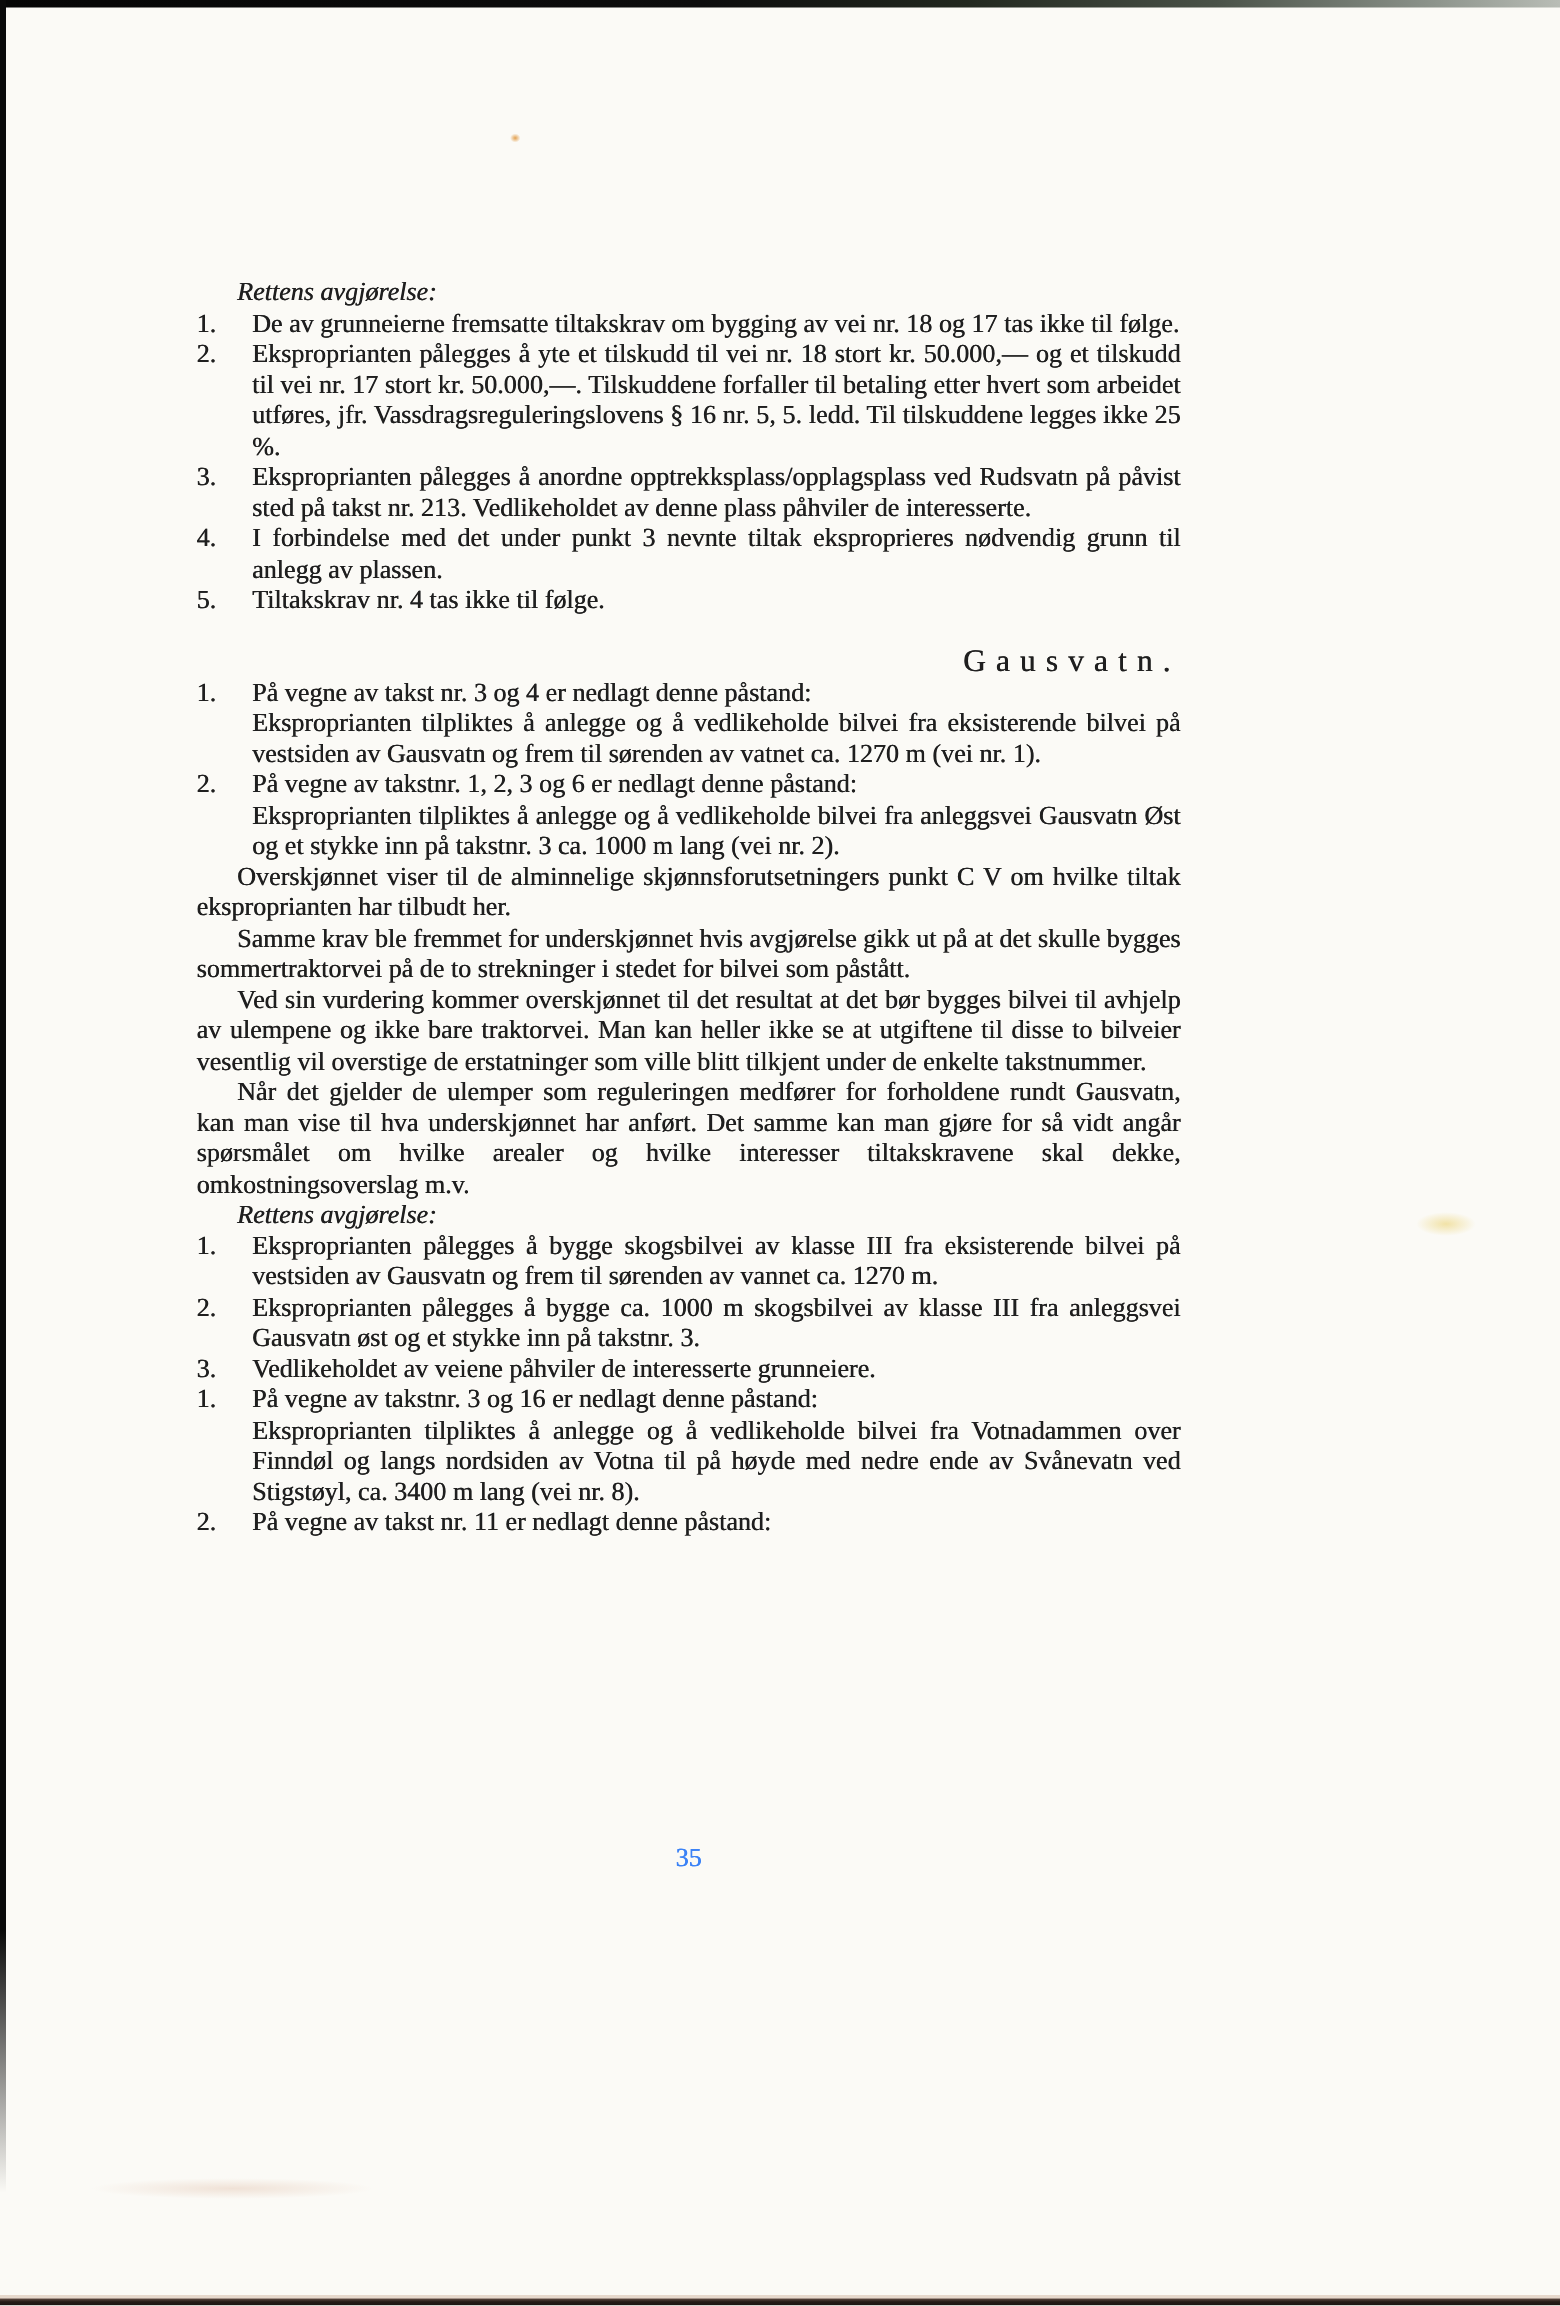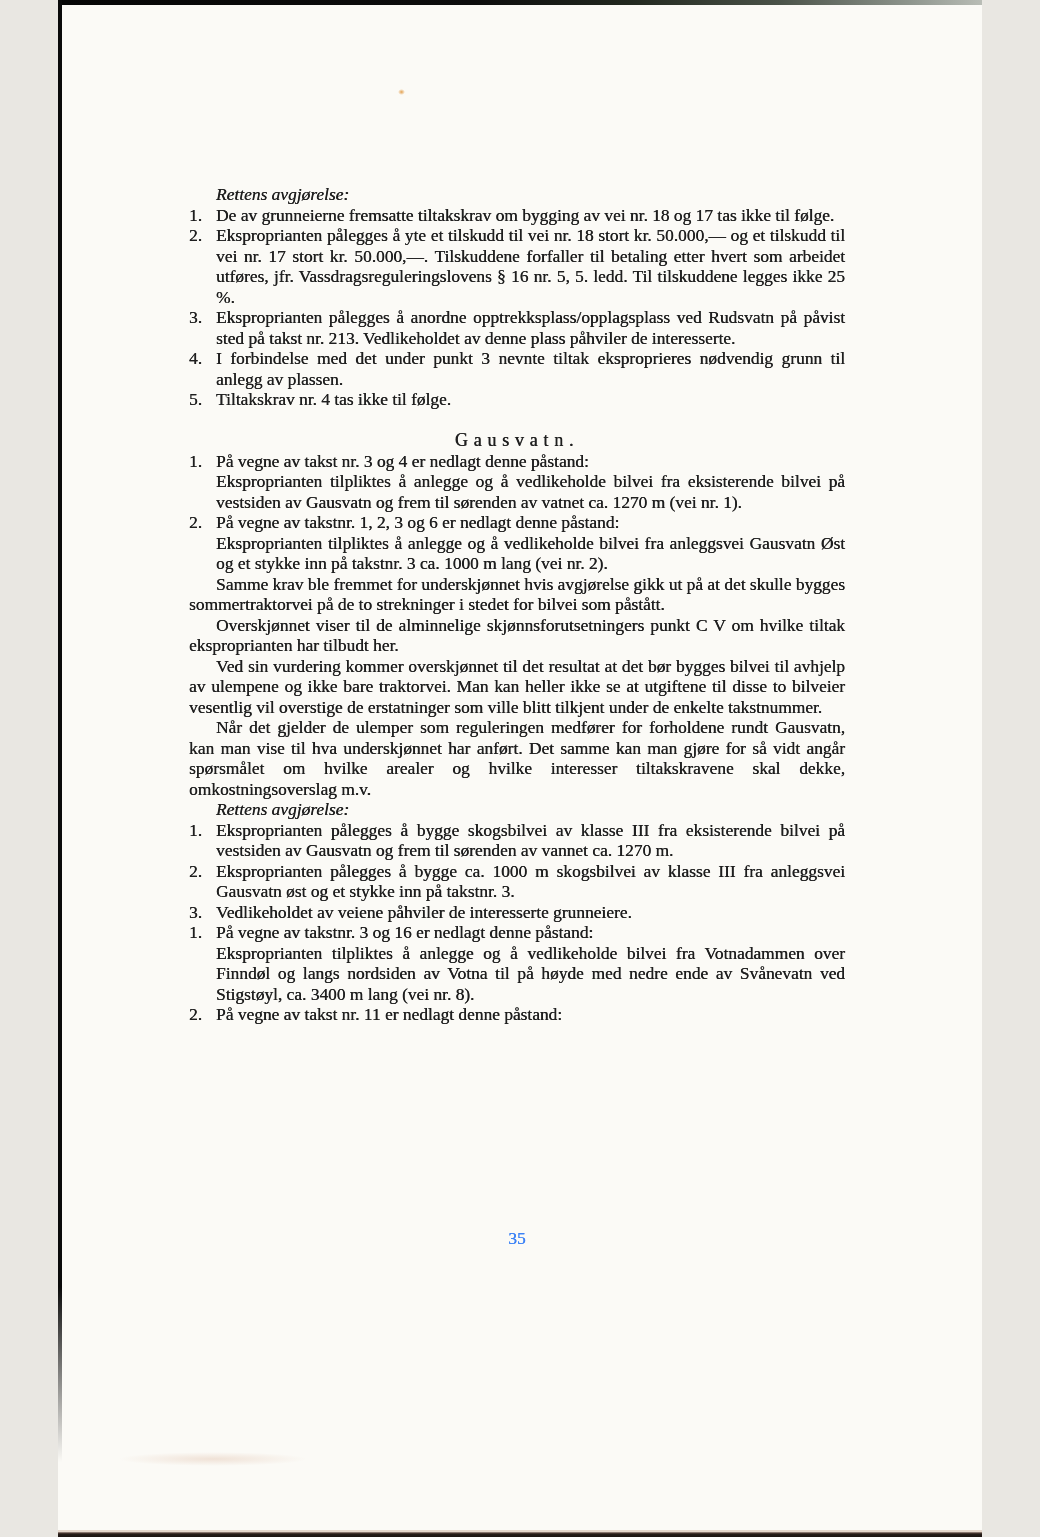--- a/index.html
+++ b/index.html
@@ -1,18 +1,18 @@
 <!DOCTYPE html>
 <html><head>
 <meta charset="utf-8">
 <style>
   html,body{margin:0;padding:0;background:#e9e7e2;}
   .page{
     position:relative;
-    width:924px;height:1537px;
+    width:1040px;height:1537px;
     margin:0 auto;
     background:#fbfaf6;
     overflow:hidden;
     font-family:"Liberation Serif","DejaVu Serif",serif;
     color:#1f1f1f;
   }
   
   .top-bar{
     position:absolute;top:0;left:0;width:100%;height:5px;
     background:linear-gradient(90deg,#060606 0%,#0d0d0d 45%,#22281f 62%,#4a5248 78%,#8d948c 92%,#b9bdb6 100%);
@@ -44,26 +44,26 @@
     font-size:17.4px;line-height:20.5px;
     text-align:justify;
     text-shadow:0.3px 0 0 currentColor;
   }
   .ital-head{
     margin:0;font-style:italic;text-align:left;padding-left:27px;
   }
   ol.num-list{list-style:none;margin:0;padding:0;}
   ol.num-list li{display:flex;margin:0;}
   .num{flex:0 0 27px;}
-  .li-text{flex:1 1 auto;min-width:0;}
+  .li-text{flex:1 1 auto;min-width:0;margin-left:10px;}
   .li-text p{margin:0;text-align:justify;}
   .section-head{
     margin:20.5px 0 0 0;
-    font-size:18px;font-weight:normal;line-height:20.5px;
-    letter-spacing:0.32em;text-align:center;
+    font-size:21px;font-weight:normal;line-height:20.5px;
+    letter-spacing:0.32em;text-align:right;
   }
   .body-p{margin:0;text-indent:27px;}
   .page-number{
     position:absolute;left:131px;top:1228px;width:656px;
     text-align:center;font-size:17.4px;line-height:20.5px;
     font-family:"Liberation Serif","DejaVu Serif",serif;
     color:#3b82f6;text-shadow:0.3px 0 0 currentColor;
   }
 </style>
 </head>
@@ -127,22 +127,22 @@
       </li>
       <li>
         <span class="num">2.</span>
         <div class="li-text">
           <p>På vegne av takstnr. 1, 2, 3 og 6 er nedlagt denne påstand:</p>
           <p>Eksproprianten tilpliktes å anlegge og å vedlikeholde bilvei fra anleggsvei Gausvatn Øst og et stykke inn på takstnr. 3 ca. 1000 m lang (vei nr. 2).</p>
         </div>
       </li>
     </ol>
 
+    <p class="body-p">Overskjønnet viser til de alminnelige skjønnsforutsetningers punkt C V om hvilke tiltak eksproprianten har tilbudt her.</p>
     <p class="body-p">Samme krav ble fremmet for underskjønnet hvis avgjørelse gikk ut på at det skulle bygges sommertraktorvei på de to strekninger i stedet for bilvei som påstått.</p>
-    <p class="body-p">Overskjønnet viser til de alminnelige skjønnsforutsetningers punkt C V om hvilke tiltak eksproprianten har tilbudt her.</p>
     <p class="body-p">Ved sin vurdering kommer overskjønnet til det resultat at det bør bygges bilvei til avhjelp av ulempene og ikke bare traktorvei. Man kan heller ikke se at utgiftene til disse to bilveier vesentlig vil overstige de erstatninger som ville blitt tilkjent under de enkelte takstnummer.</p>
     <p class="body-p">Når det gjelder de ulemper som reguleringen medfører for forholdene rundt Gausvatn, kan man vise til hva underskjønnet har anført. Det samme kan man gjøre for så vidt angår spørsmålet om hvilke arealer og hvilke interesser tiltakskravene skal dekke, omkostningsoverslag m.v.</p>
 
     <p class="ital-head">Rettens avgjørelse:</p>
 
     <ol class="num-list">
       <li>
         <span class="num">1.</span>
         <div class="li-text">
             <p>Eksproprianten pålegges å bygge skogsbilvei av klasse III fra eksisterende bilvei på vestsiden av Gausvatn og frem til sørenden av vannet ca. 1270 m.</p>

